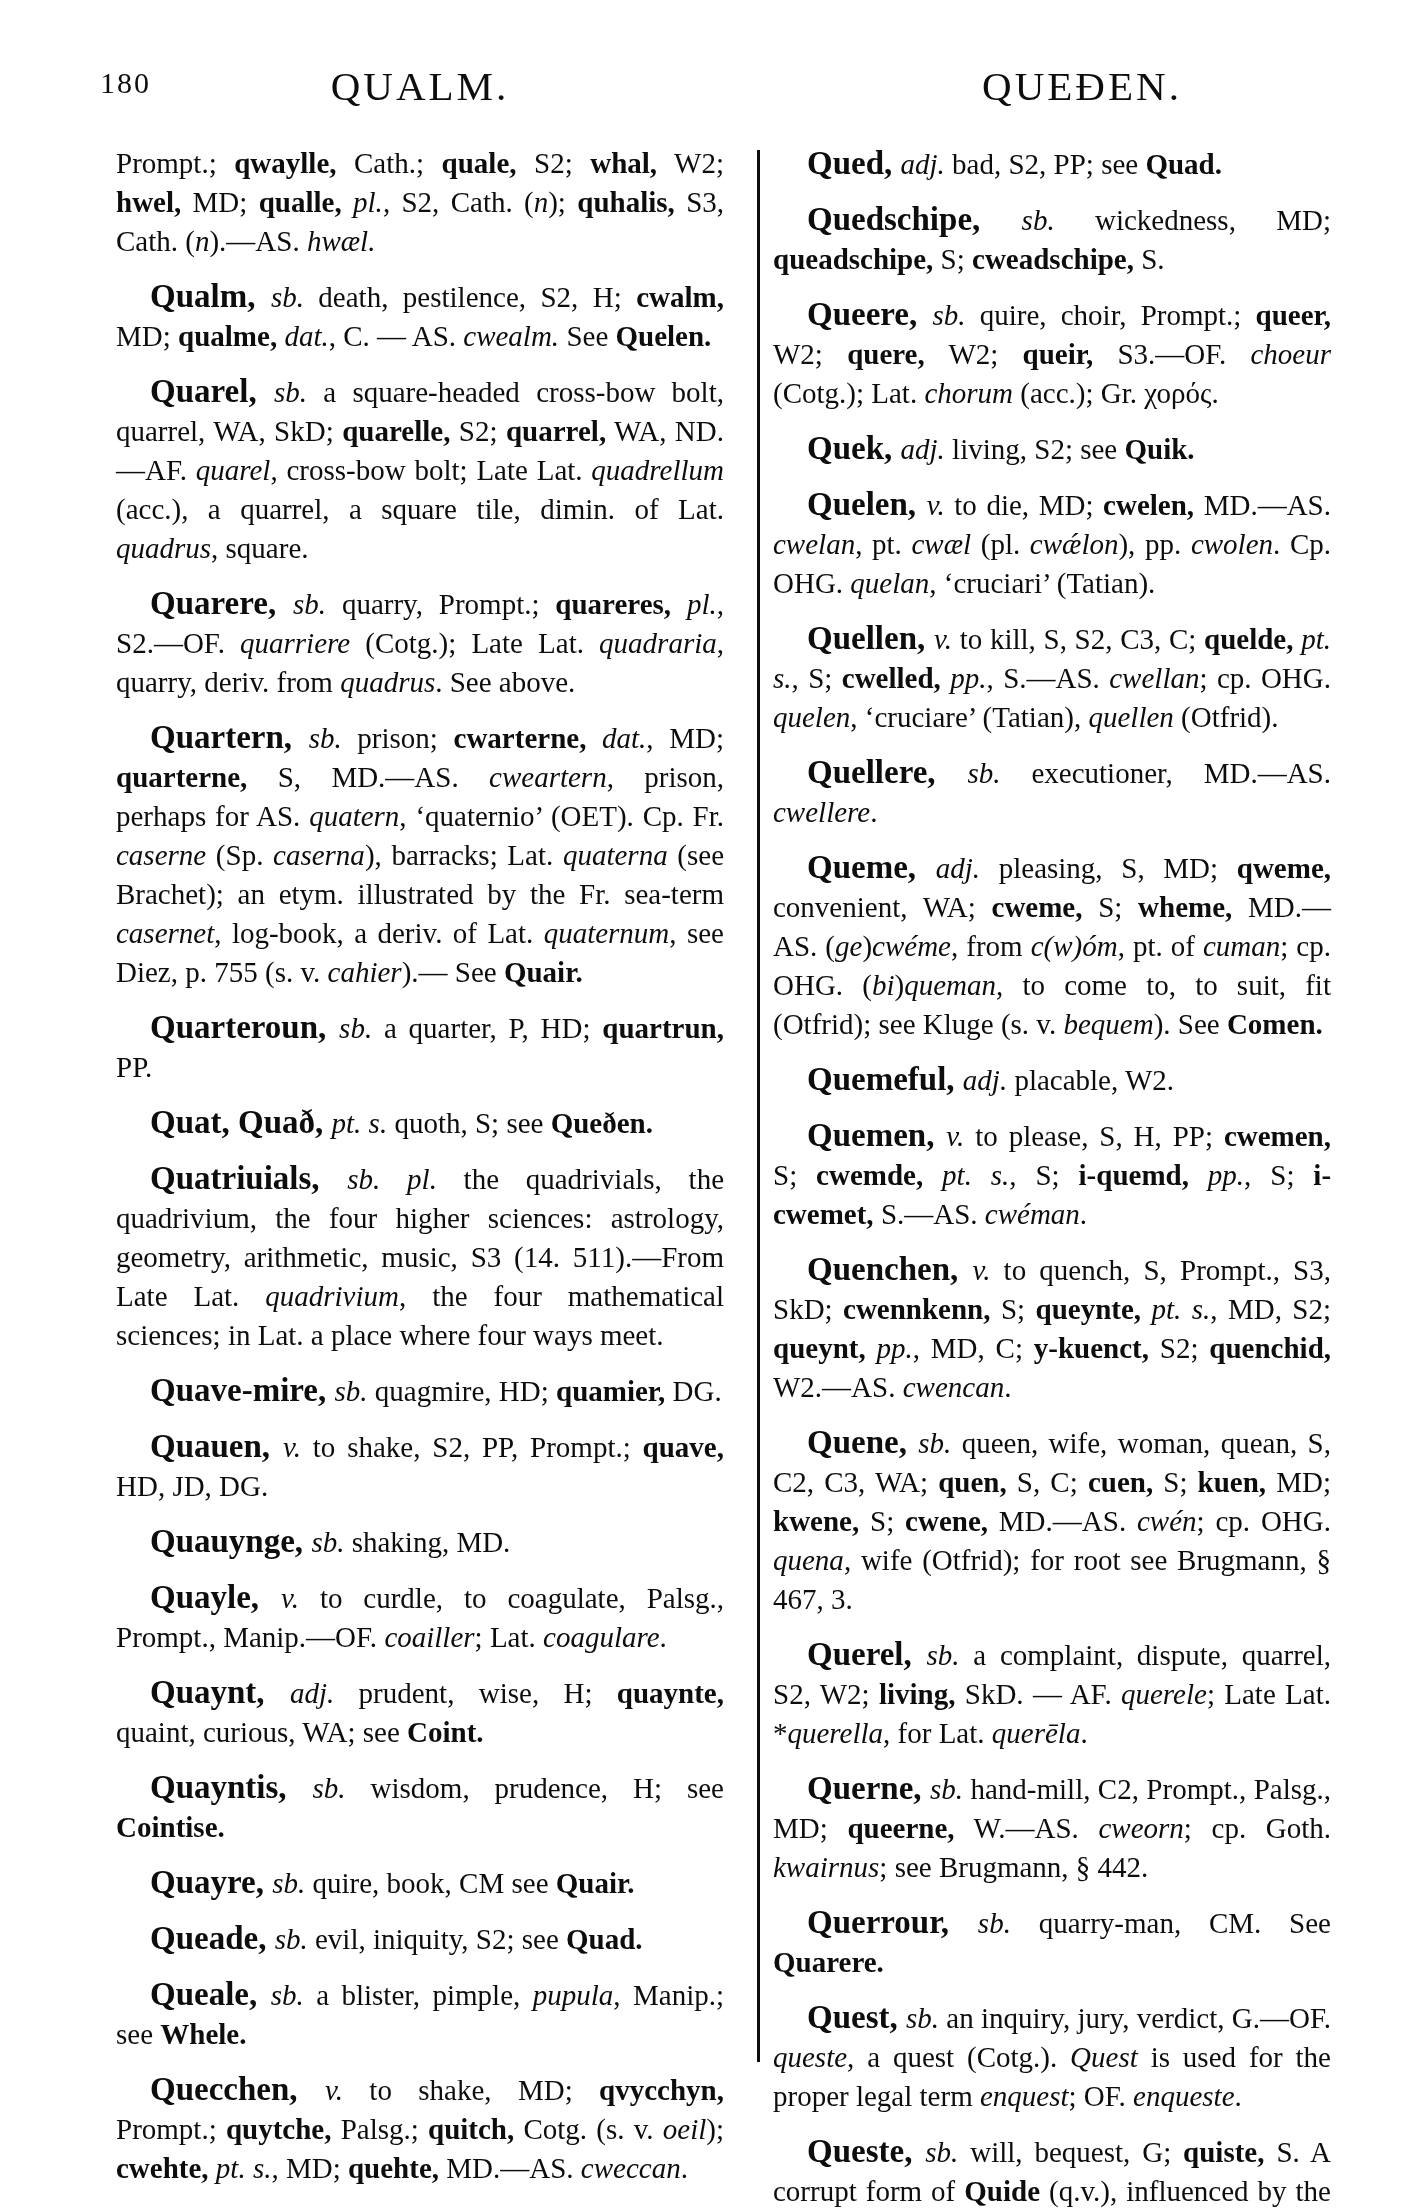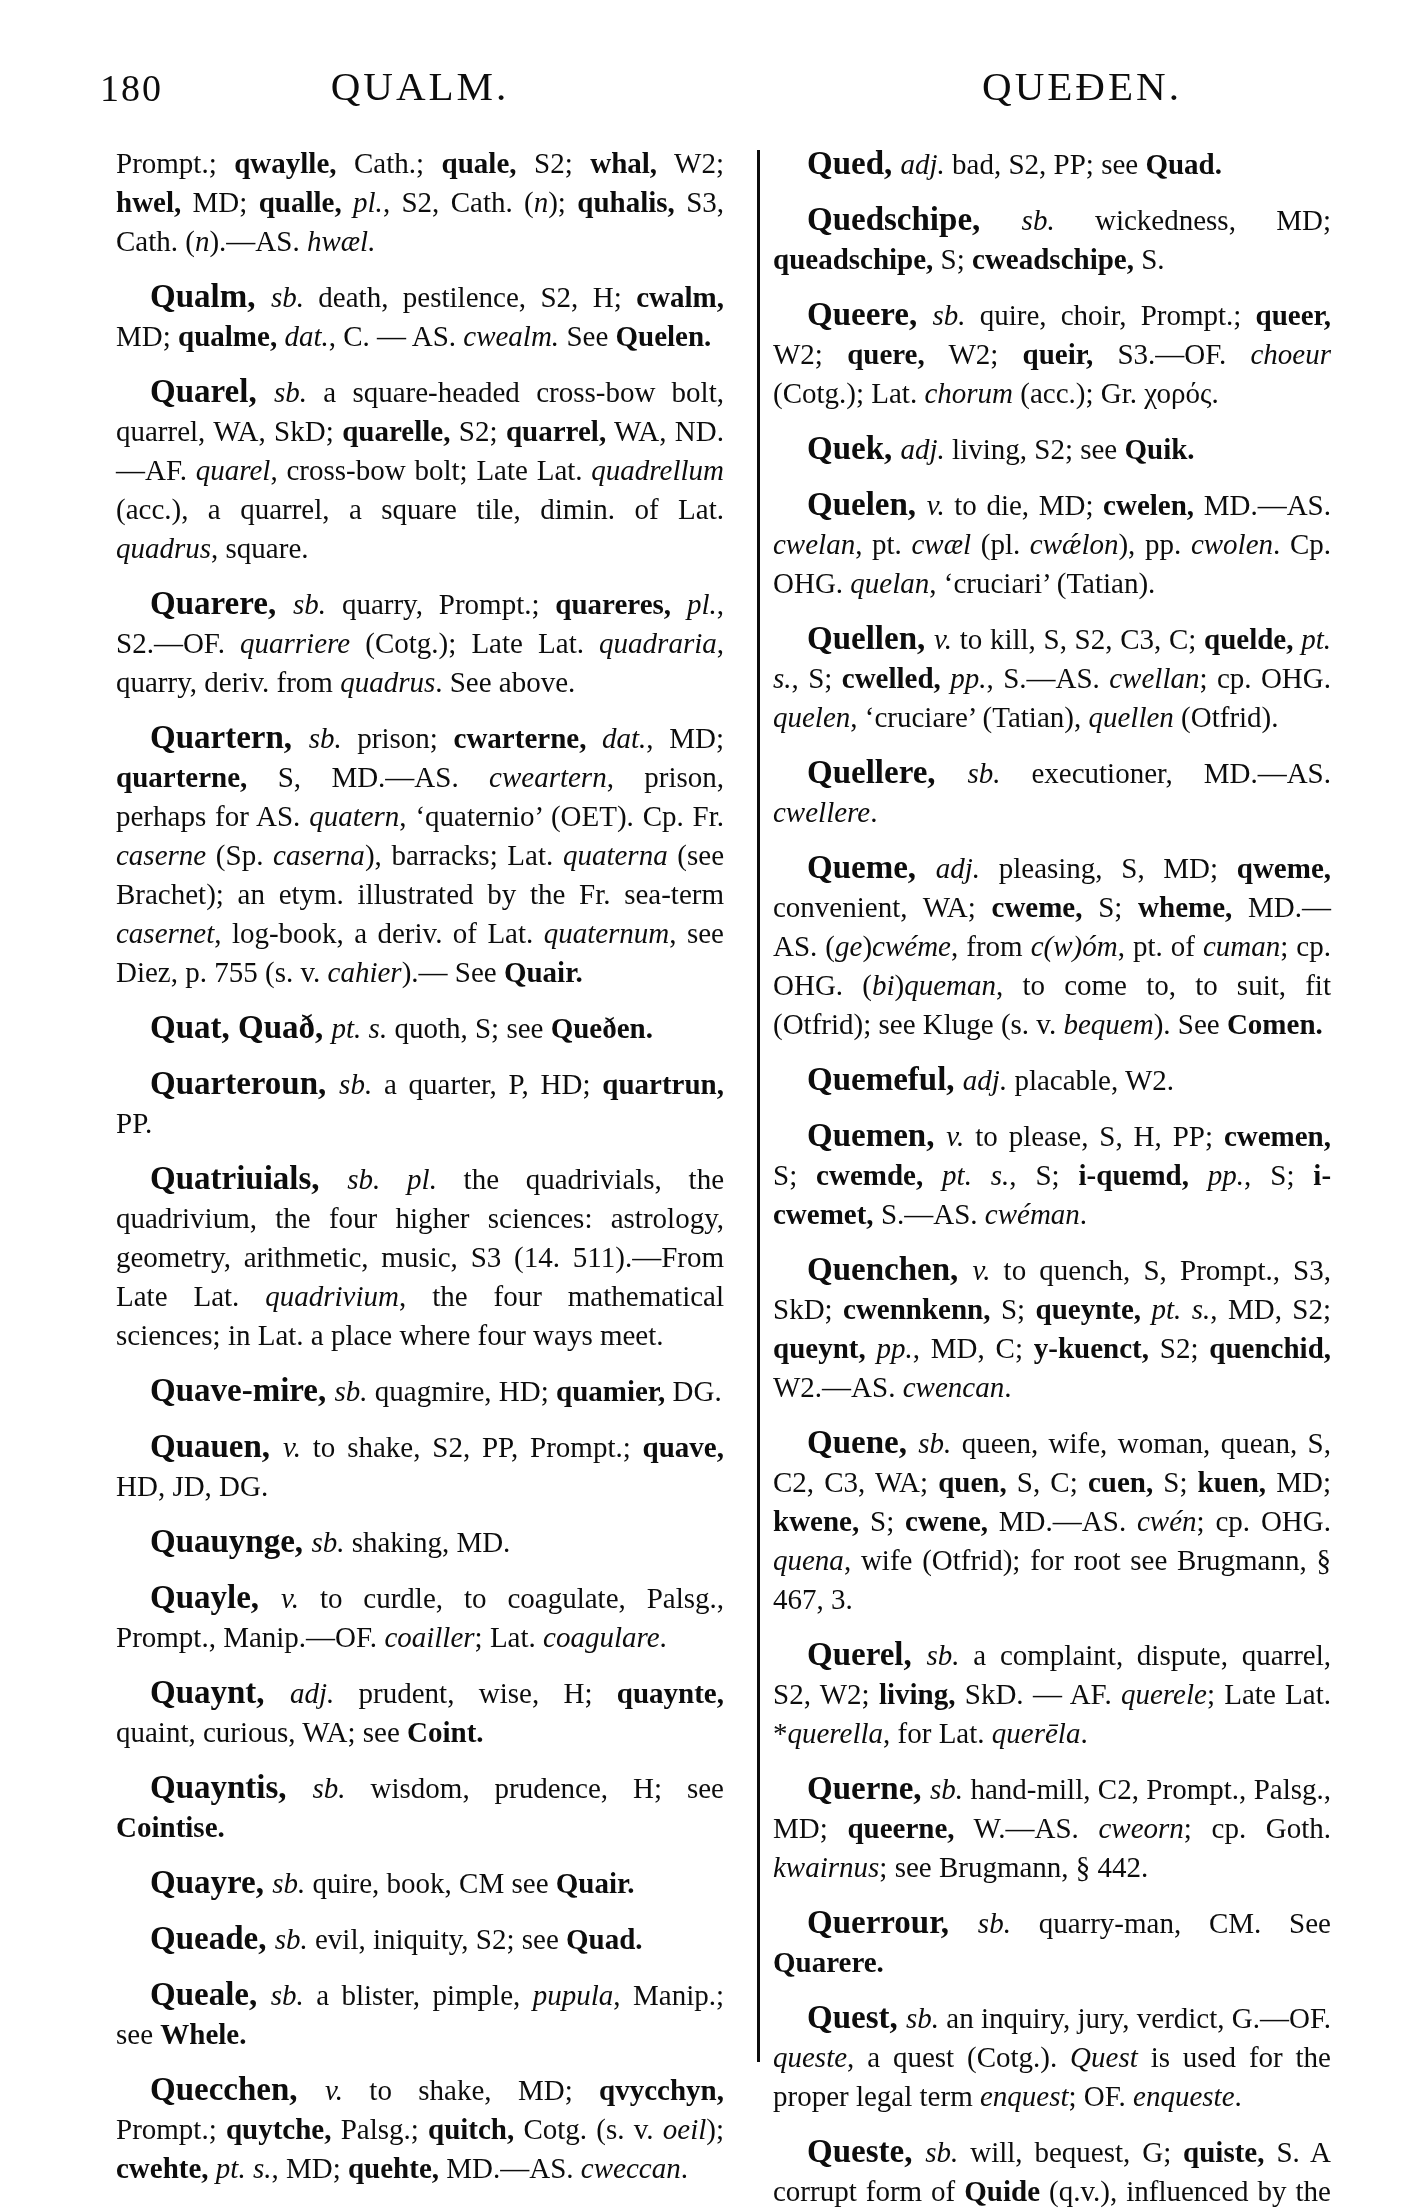--- a/index.html
+++ b/index.html
@@ -13,21 +13,21 @@
     height: 2208px;
     background: #ffffff;
     color: #0d0d0d;
     font-family: "Liberation Serif", serif;
     overflow: hidden;
   }
   .page-number {
     position: absolute;
     left: 100px;
     top: 66px;
-    font-size: 38px;
+    font-size: 30px;
     letter-spacing: 2px;
   }
   .running-head {
     position: absolute;
     top: 62px;
     font-size: 41px;
     letter-spacing: 3px;
     text-align: center;
   }
   .running-head.left  { left: 100px;  width: 640px; }
@@ -66,22 +66,22 @@
   <div class="page-number">180</div>
   <div class="running-head left">QUALM.</div>
   <div class="running-head right">QUEÐEN.</div>
   <div class="divider"></div>
   <div class="column left">
       <p class="entry cont"><span class="r">Prompt.; </span><span class="b">qwaylle,</span><span class="r"> Cath.; </span><span class="b">quale,</span><span class="r"> S2; </span><span class="b">whal,</span><span class="r"> W2; </span><span class="b">hwel,</span><span class="r"> MD; </span><span class="b">qualle,</span><span class="r"> </span><span class="i">pl.</span><span class="r">, S2, Cath. (</span><span class="i">n</span><span class="r">); </span><span class="b">quhalis,</span><span class="r"> S3, Cath. (</span><span class="i">n</span><span class="r">).—AS. </span><span class="i">hwæl.</span></p>
       <p class="entry"><span class="h">Qualm, </span><span class="i">sb.</span><span class="r"> death, pestilence, S2, H; </span><span class="b">cwalm,</span><span class="r"> MD; </span><span class="b">qualme,</span><span class="r"> </span><span class="i">dat.</span><span class="r">, C. — AS. </span><span class="i">cwealm.</span><span class="r"> See </span><span class="b">Quelen.</span></p>
       <p class="entry"><span class="h">Quarel, </span><span class="i">sb.</span><span class="r"> a square-headed cross-bow bolt, quarrel, WA, SkD; </span><span class="b">quarelle,</span><span class="r"> S2; </span><span class="b">quarrel,</span><span class="r"> WA, ND.—AF. </span><span class="i">quarel</span><span class="r">, cross-bow bolt; Late Lat. </span><span class="i">quadrellum</span><span class="r"> (acc.), a quarrel, a square tile, dimin. of Lat. </span><span class="i">quadrus</span><span class="r">, square.</span></p>
       <p class="entry"><span class="h">Quarere, </span><span class="i">sb.</span><span class="r"> quarry, Prompt.; </span><span class="b">quareres,</span><span class="r"> </span><span class="i">pl.</span><span class="r">, S2.—OF. </span><span class="i">quarriere</span><span class="r"> (Cotg.); Late Lat. </span><span class="i">quadraria</span><span class="r">, quarry, deriv. from </span><span class="i">quadrus</span><span class="r">. See above.</span></p>
       <p class="entry"><span class="h">Quartern, </span><span class="i">sb.</span><span class="r"> prison; </span><span class="b">cwarterne,</span><span class="r"> </span><span class="i">dat.</span><span class="r">, MD; </span><span class="b">quarterne,</span><span class="r"> S, MD.—AS. </span><span class="i">cweartern</span><span class="r">, prison, perhaps for AS. </span><span class="i">quatern</span><span class="r">, ‘quaternio’ (OET). Cp. Fr. </span><span class="i">caserne</span><span class="r"> (Sp. </span><span class="i">caserna</span><span class="r">), barracks; Lat. </span><span class="i">quaterna</span><span class="r"> (see Brachet); an etym. illustrated by the Fr. sea-term </span><span class="i">casernet</span><span class="r">, log-book, a deriv. of Lat. </span><span class="i">quaternum</span><span class="r">, see Diez, p. 755 (s. v. </span><span class="i">cahier</span><span class="r">).— See </span><span class="b">Quair.</span></p>
+      <p class="entry"><span class="h">Quarteroun, </span><span class="i">sb.</span><span class="r"> a quarter, P, HD; </span><span class="b">quartrun,</span><span class="r"> PP.</span></p>
       <p class="entry"><span class="h">Quat, Quað, </span><span class="i">pt. s.</span><span class="r"> quoth, S; see </span><span class="b">Queðen.</span></p>
-      <p class="entry"><span class="h">Quarteroun, </span><span class="i">sb.</span><span class="r"> a quarter, P, HD; </span><span class="b">quartrun,</span><span class="r"> PP.</span></p>
       <p class="entry"><span class="h">Quatriuials, </span><span class="i">sb. pl.</span><span class="r"> the quadrivials, the quadrivium, the four higher sciences: astrology, geometry, arithmetic, music, S3 (14. 511).—From Late Lat. </span><span class="i">quadrivium</span><span class="r">, the four mathematical sciences; in Lat. a place where four ways meet.</span></p>
       <p class="entry"><span class="h">Quave-mire, </span><span class="i">sb.</span><span class="r"> quagmire, HD; </span><span class="b">quamier,</span><span class="r"> DG.</span></p>
       <p class="entry"><span class="h">Quauen, </span><span class="i">v.</span><span class="r"> to shake, S2, PP, Prompt.; </span><span class="b">quave,</span><span class="r"> HD, JD, DG.</span></p>
       <p class="entry"><span class="h">Quauynge, </span><span class="i">sb.</span><span class="r"> shaking, MD.</span></p>
       <p class="entry"><span class="h">Quayle, </span><span class="i">v.</span><span class="r"> to curdle, to coagulate, Palsg., Prompt., Manip.—OF. </span><span class="i">coailler</span><span class="r">; Lat. </span><span class="i">coagulare</span><span class="r">.</span></p>
       <p class="entry"><span class="h">Quaynt, </span><span class="i">adj.</span><span class="r"> prudent, wise, H; </span><span class="b">quaynte,</span><span class="r"> quaint, curious, WA; see </span><span class="b">Coint.</span></p>
       <p class="entry"><span class="h">Quayntis, </span><span class="i">sb.</span><span class="r"> wisdom, prudence, H; see </span><span class="b">Cointise.</span></p>
       <p class="entry"><span class="h">Quayre, </span><span class="i">sb.</span><span class="r"> quire, book, CM  see </span><span class="b">Quair.</span></p>
       <p class="entry"><span class="h">Queade, </span><span class="i">sb.</span><span class="r"> evil, iniquity, S2; see </span><span class="b">Quad.</span></p>
       <p class="entry"><span class="h">Queale, </span><span class="i">sb.</span><span class="r"> a blister, pimple, </span><span class="i">pupula</span><span class="r">, Manip.; see </span><span class="b">Whele.</span></p>

